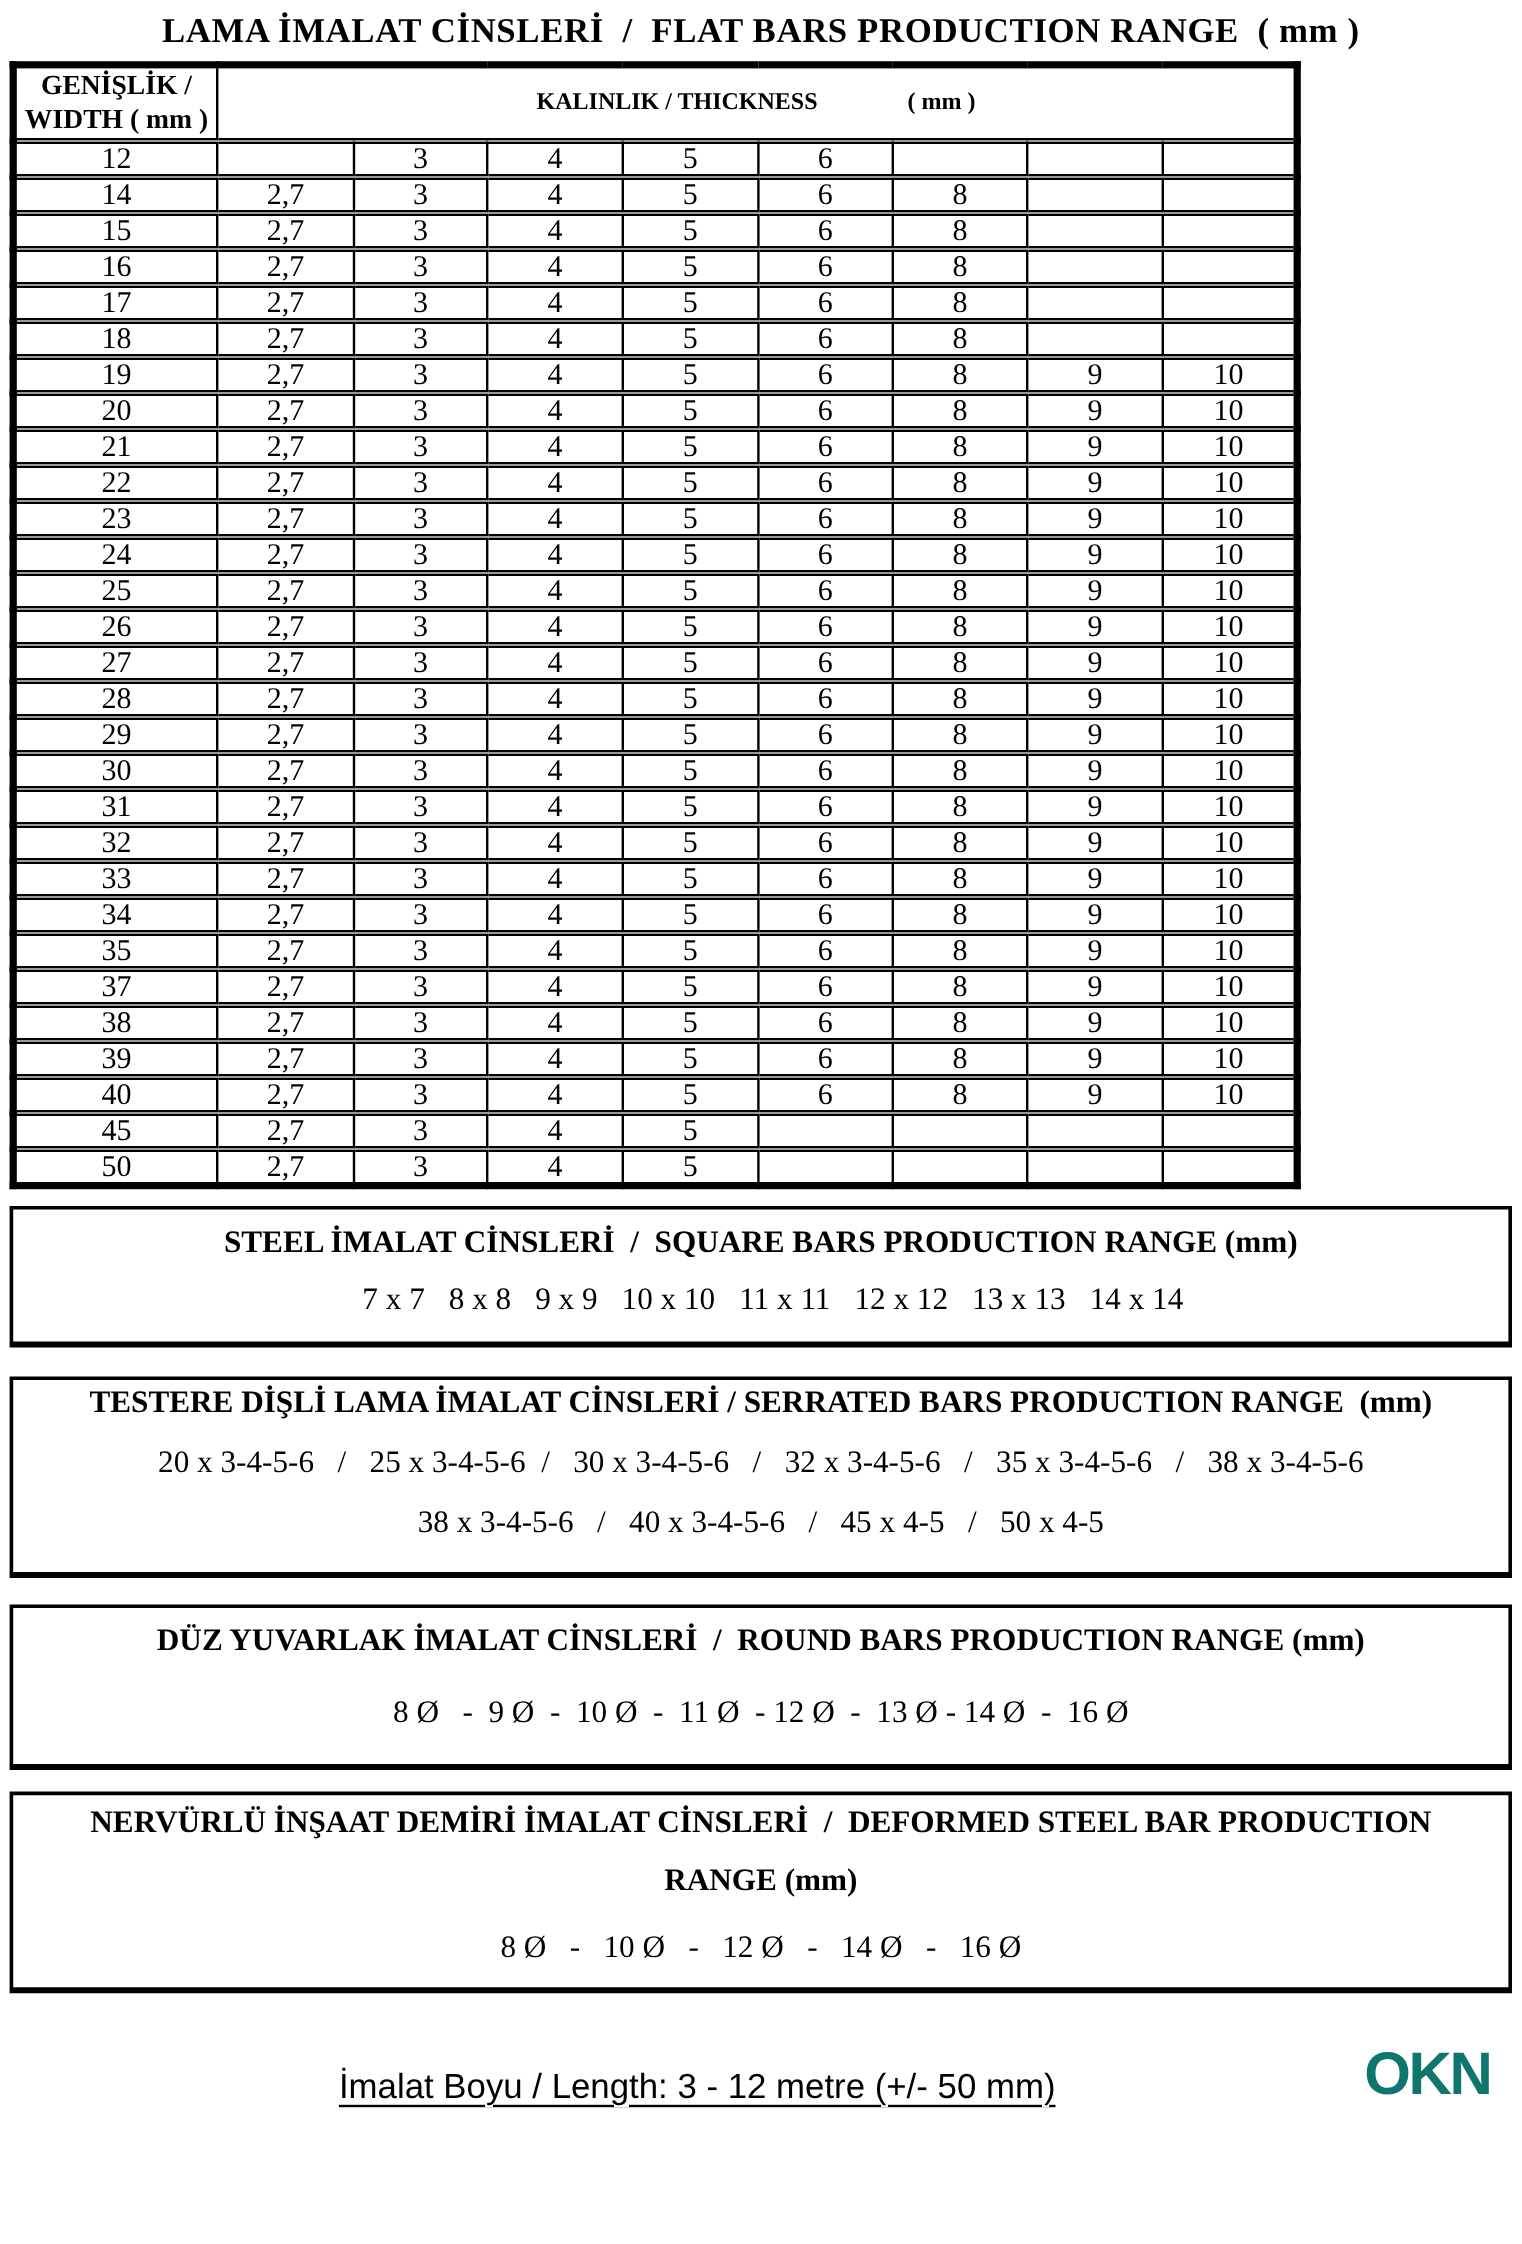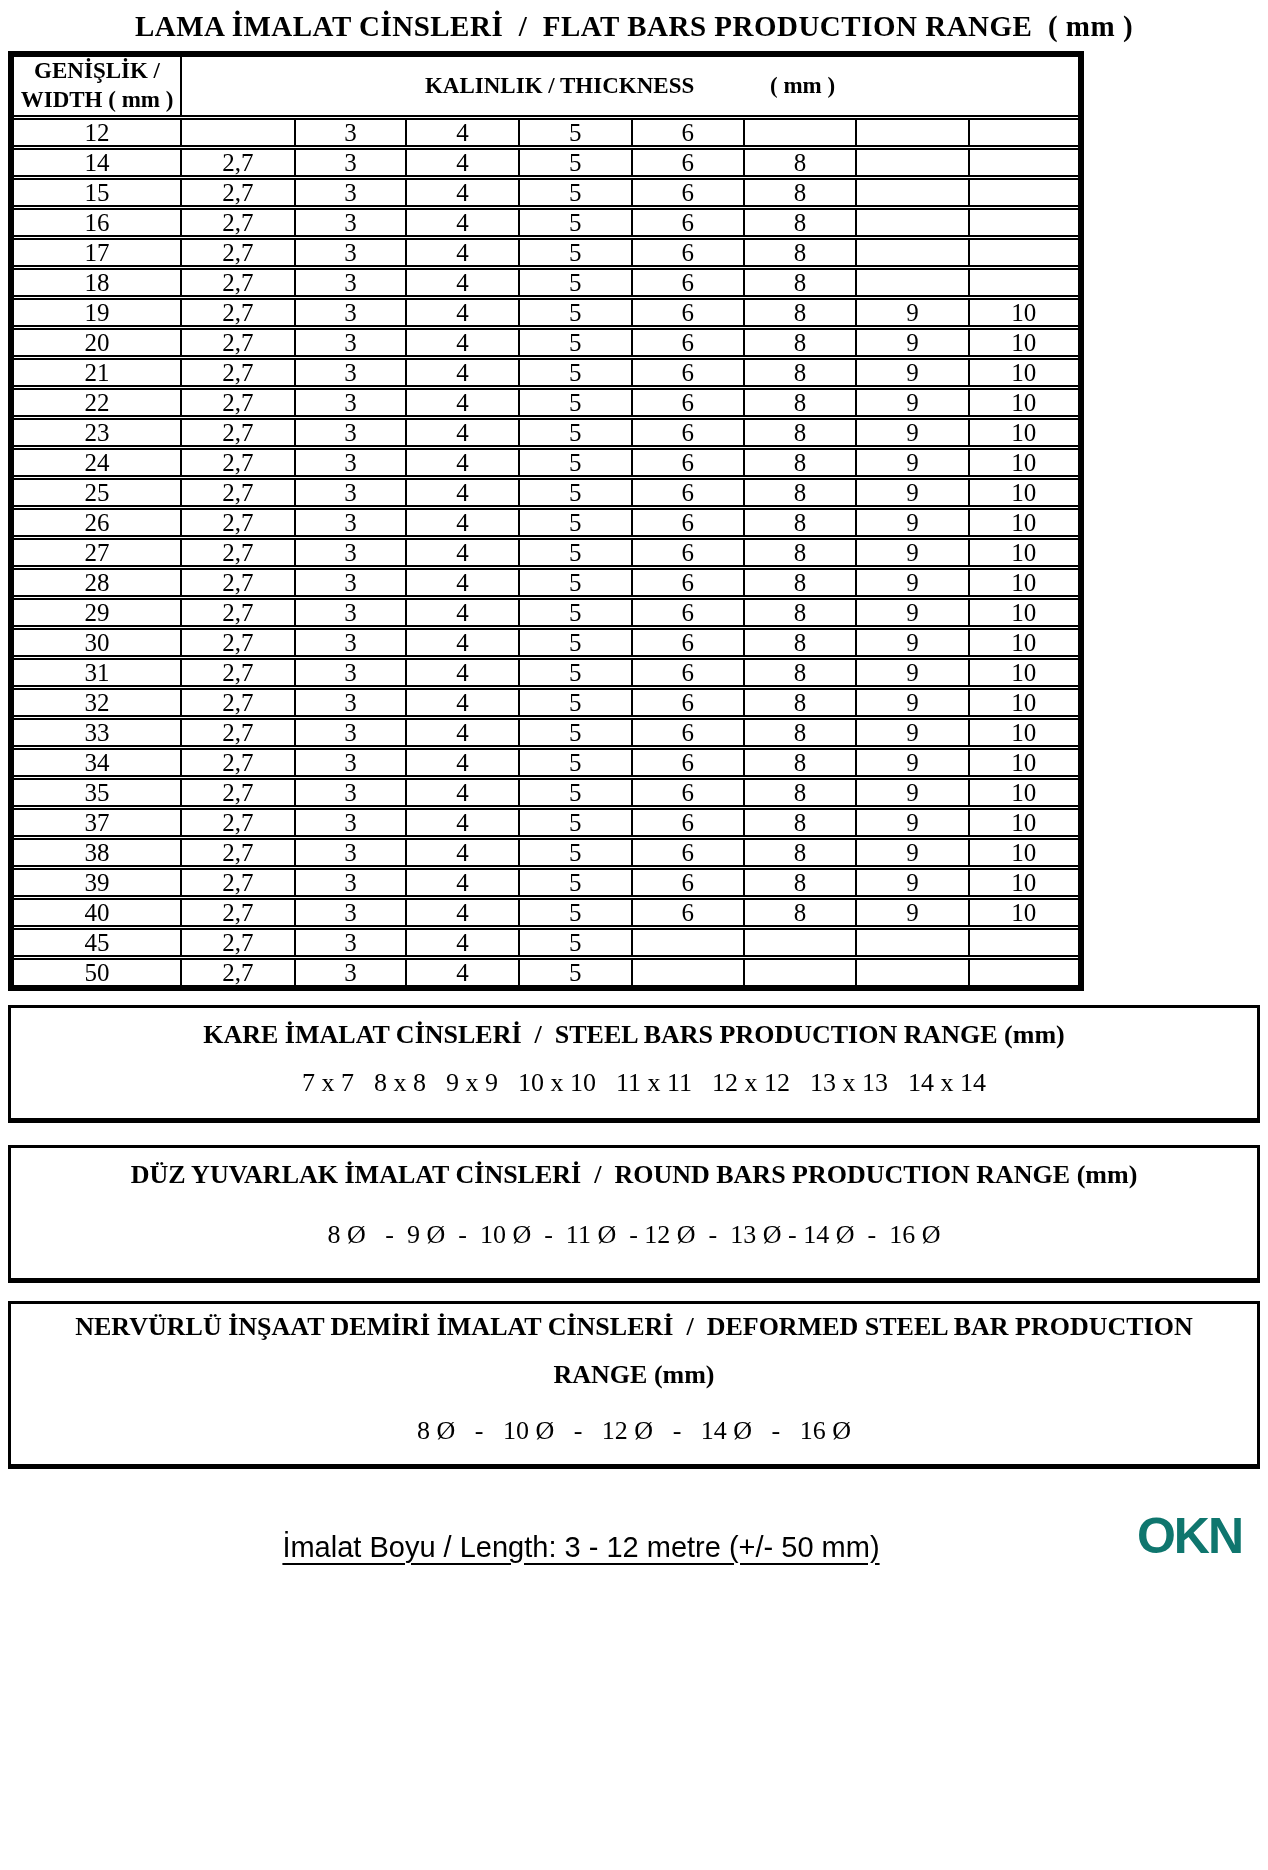--- a/index.html
+++ b/index.html
@@ -40,21 +40,21 @@
     overflow: hidden;
   }
   th.width-th {
     font-size: 23px;
     font-weight: bold;
     line-height: 1.25;
     padding: 4px 2px;
     height: 58px;
   }
   th.thick-th {
-    font-size: 23px;
+    font-size: 20px;
     font-weight: bold;
   }
   th.thick-th .unit { margin-left: 70px; }
   table.flat-bars td {
     height: 29px;
     font-size: 25px;
     line-height: 1;
   }
 
   
@@ -460,24 +460,29 @@
           <td>5</td>
           <td></td>
           <td></td>
           <td></td>
           <td></td>
         </tr>
       </tbody>
   </table>
 
   <div class="box box-square">
-    <div class="box-title">KARE İMALAT CİNSLERİ  /  STEEL BARS PRODUCTION RANGE (mm)</div>
+    <div class="box-title">STEEL İMALAT CİNSLERİ  /  SQUARE BARS PRODUCTION RANGE (mm)</div>
     <div class="box-values"><span>7 x 7</span><span>8 x 8</span><span>9 x 9</span><span>10 x 10</span><span>11 x 11</span><span>12 x 12</span><span>13 x 13</span><span>14 x 14</span></div>
   </div>
 
+  <div class="box box-serrated">
+    <div class="box-title">TESTERE DİŞLİ LAMA İMALAT CİNSLERİ / SERRATED BARS PRODUCTION RANGE  (mm)</div>
+    <div class="box-values">20 x 3-4-5-6   /   25 x 3-4-5-6  /   30 x 3-4-5-6   /   32 x 3-4-5-6   /   35 x 3-4-5-6   /   38 x 3-4-5-6</div>
+    <div class="box-values">38 x 3-4-5-6   /   40 x 3-4-5-6   /   45 x 4-5   /   50 x 4-5</div>
+  </div>
 
   <div class="box box-round">
     <div class="box-title">DÜZ YUVARLAK İMALAT CİNSLERİ  /  ROUND BARS PRODUCTION RANGE (mm)</div>
     <div class="box-values">8 Ø   -  9 Ø  -  10 Ø  -  11 Ø  - 12 Ø  -  13 Ø - 14 Ø  -  16 Ø</div>
   </div>
 
   <div class="box box-deformed">
     <div class="box-title">NERVÜRLÜ İNŞAAT DEMİRİ İMALAT CİNSLERİ  /  DEFORMED STEEL BAR PRODUCTION</div>
     <div class="box-title box-title-line2">RANGE (mm)</div>
     <div class="box-values">8 Ø   -   10 Ø   -   12 Ø   -   14 Ø   -   16 Ø</div>

